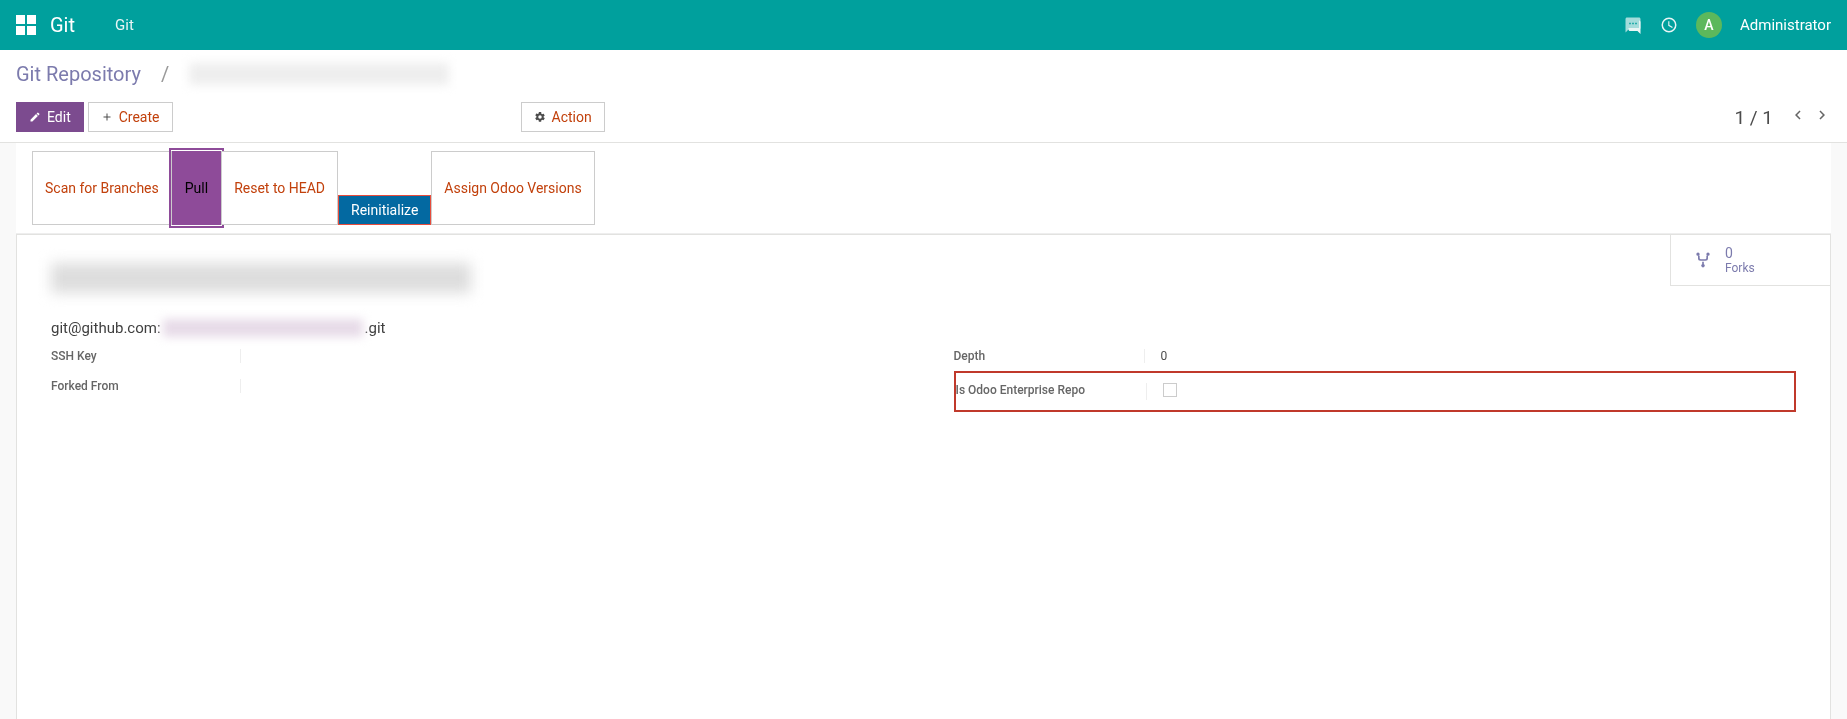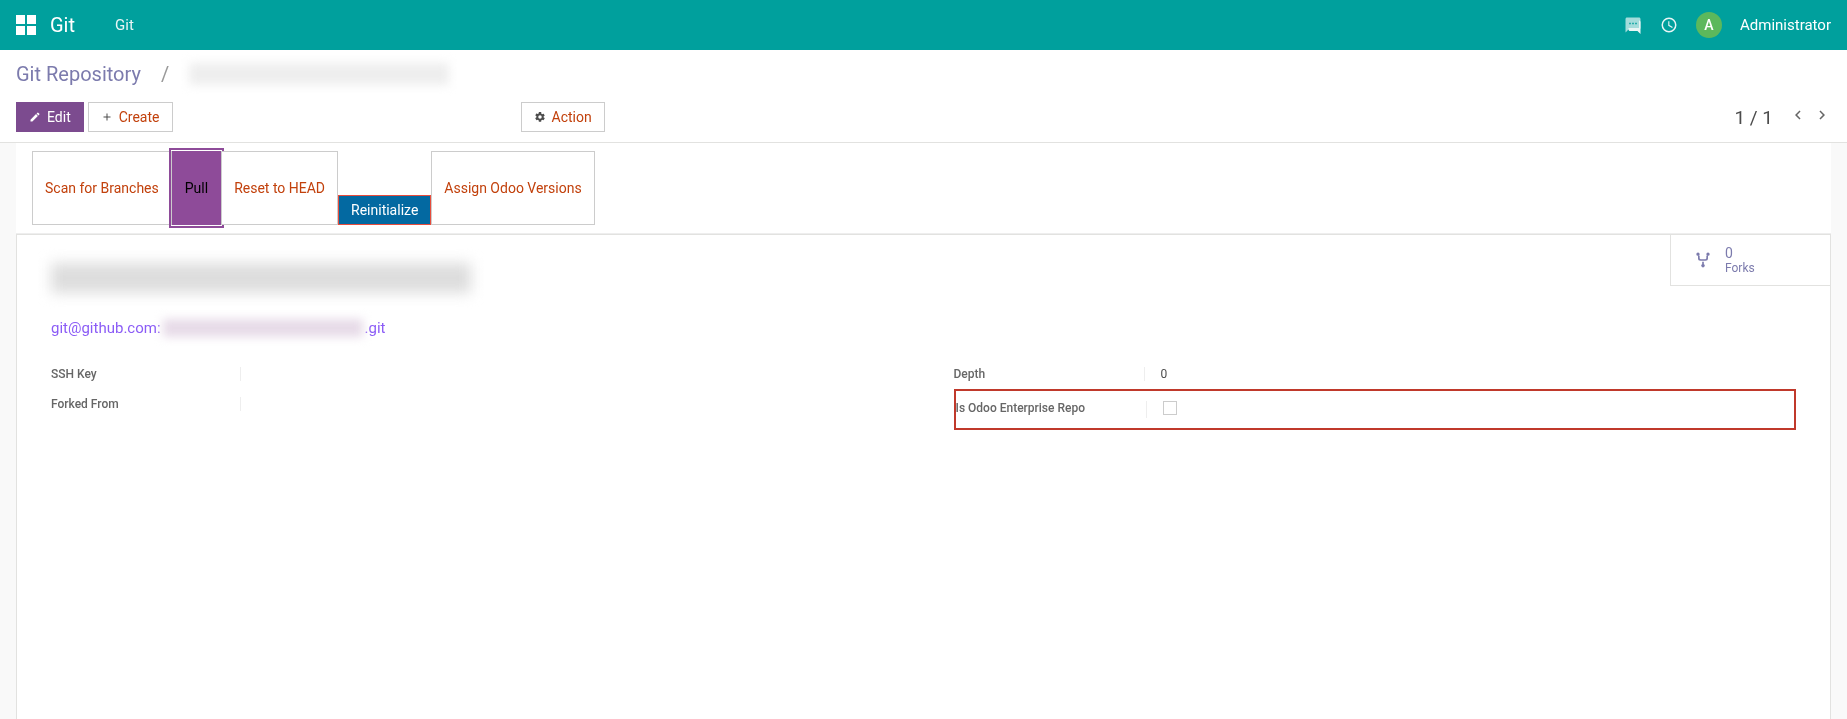--- a/index.html
+++ b/index.html
@@ -38,21 +38,21 @@
 
 
 .sheet-wrapper { padding: 0 16px 40px 16px; }
 .sheet { background: #fff; border: 1px solid #e2e2e0; position: relative; min-height: 500px; }
 .stat-box { position: absolute; right: 0; top: 0; border-left: 1px solid #e2e2e0; border-bottom: 1px solid #e2e2e0; padding: 10px 22px; display: flex; align-items: center; gap: 12px; cursor: pointer; min-width: 160px; }
 .stat-box svg { width: 20px; height: 24px; fill: #7c7bad; }
 .stat-text .num { color: #7c7bad; font-size: 14px; }
 .stat-text .label { color: #7c7bad; font-size: 12px; }
 .sheet-inner { padding: 28px 34px; }
 .record-title { filter: blur(7px); background: #ddd; width: 420px; height: 30px; margin-bottom: 26px; }
-.uri-line { font-size: 15px; color: #8b5cf6; margin-bottom: 22px; display: flex; align-items: center; }
+.uri-line { font-size: 15px; color: #404040; margin-bottom: 4px; display: flex; align-items: center; }
 .uri-blur { filter: blur(5px); background: #e7dbe8; width: 200px; height: 18px; display: inline-block; margin: 0 2px; }
 
 .field-cols { display: flex; gap: 60px; }
 .field-col { flex: 1; }
 .field-row { display: flex; padding: 8px 0; font-size: 12px; color: #4c4c4c; }
 .field-label { width: 190px; color: #666; font-weight: 500; }
 .field-label-sep { border-right: 1px solid #eee; }
 .field-value { flex: 1; padding-left: 16px; color: #4c4c4c; }
 .checkbox-visual { width: 14px; height: 14px; border: 1px solid #ccc; display: inline-block; background: #fff; }
 

